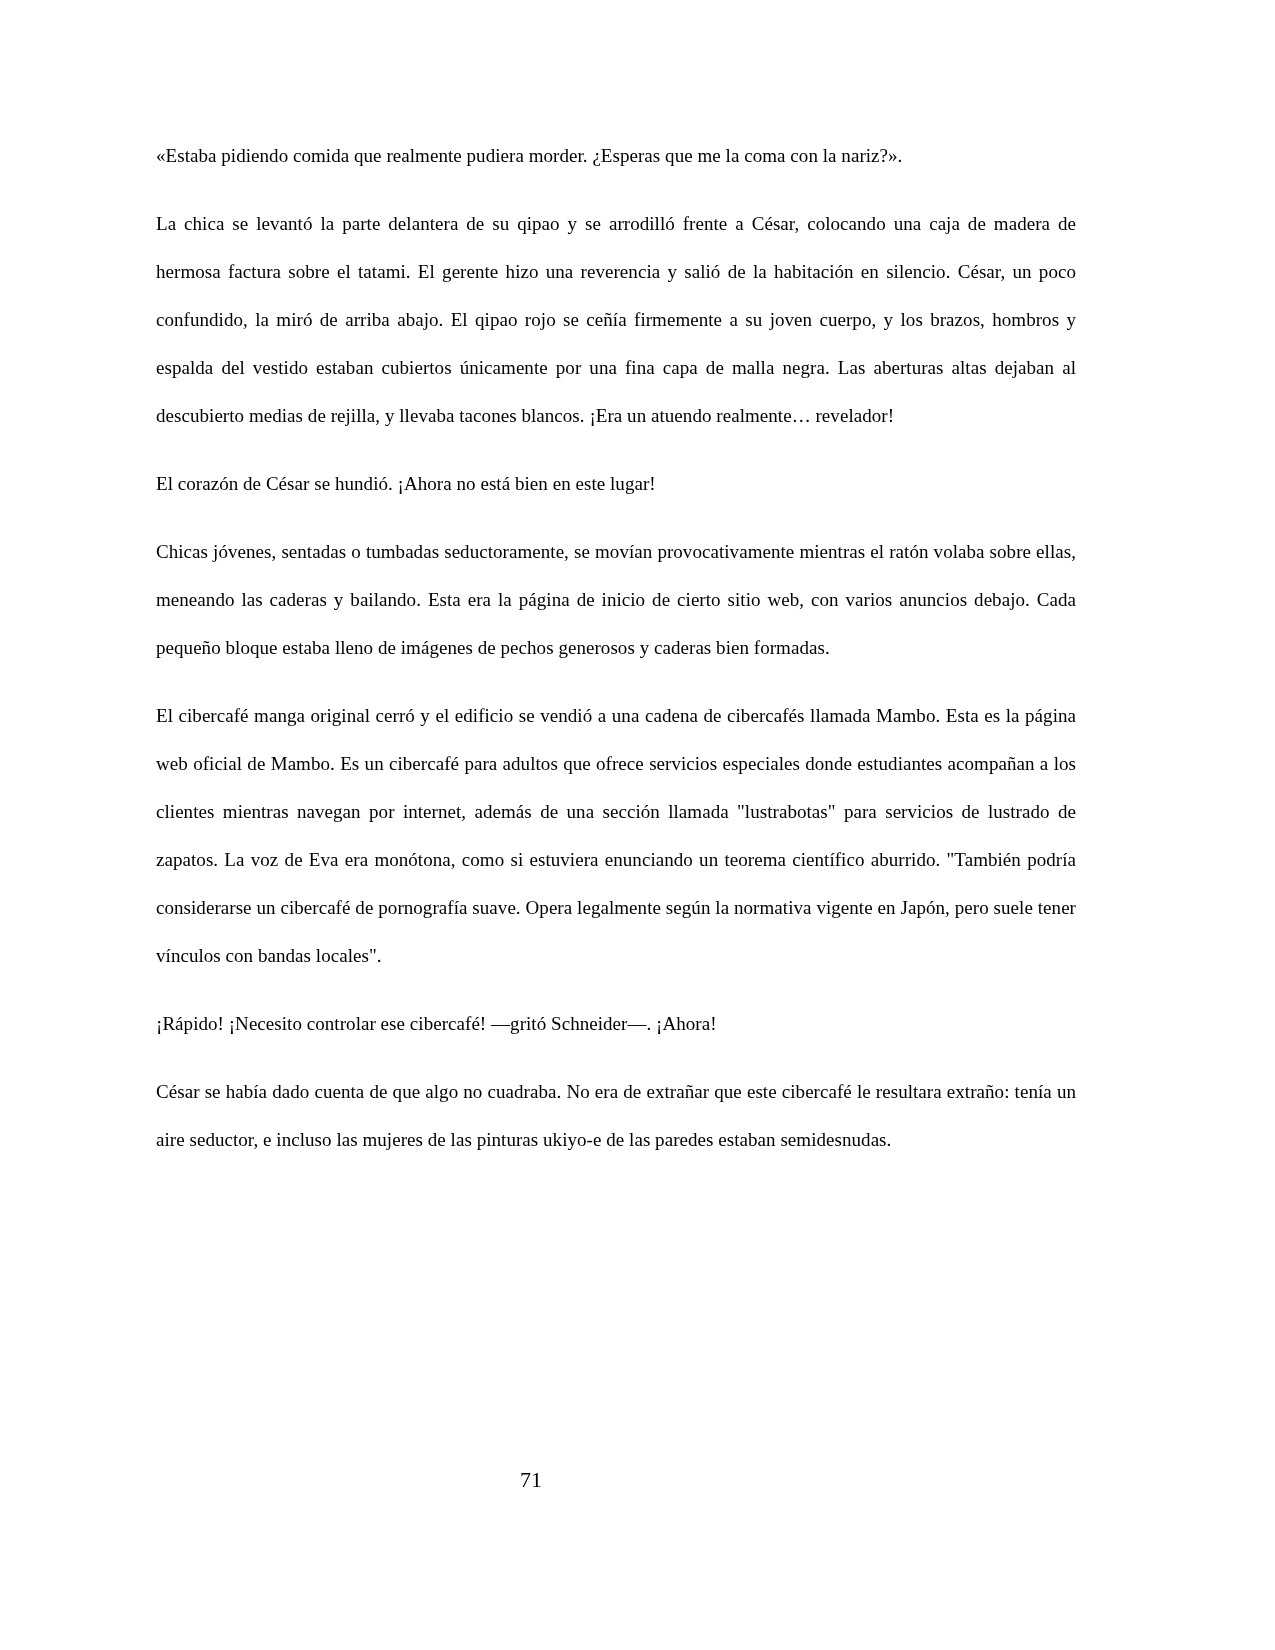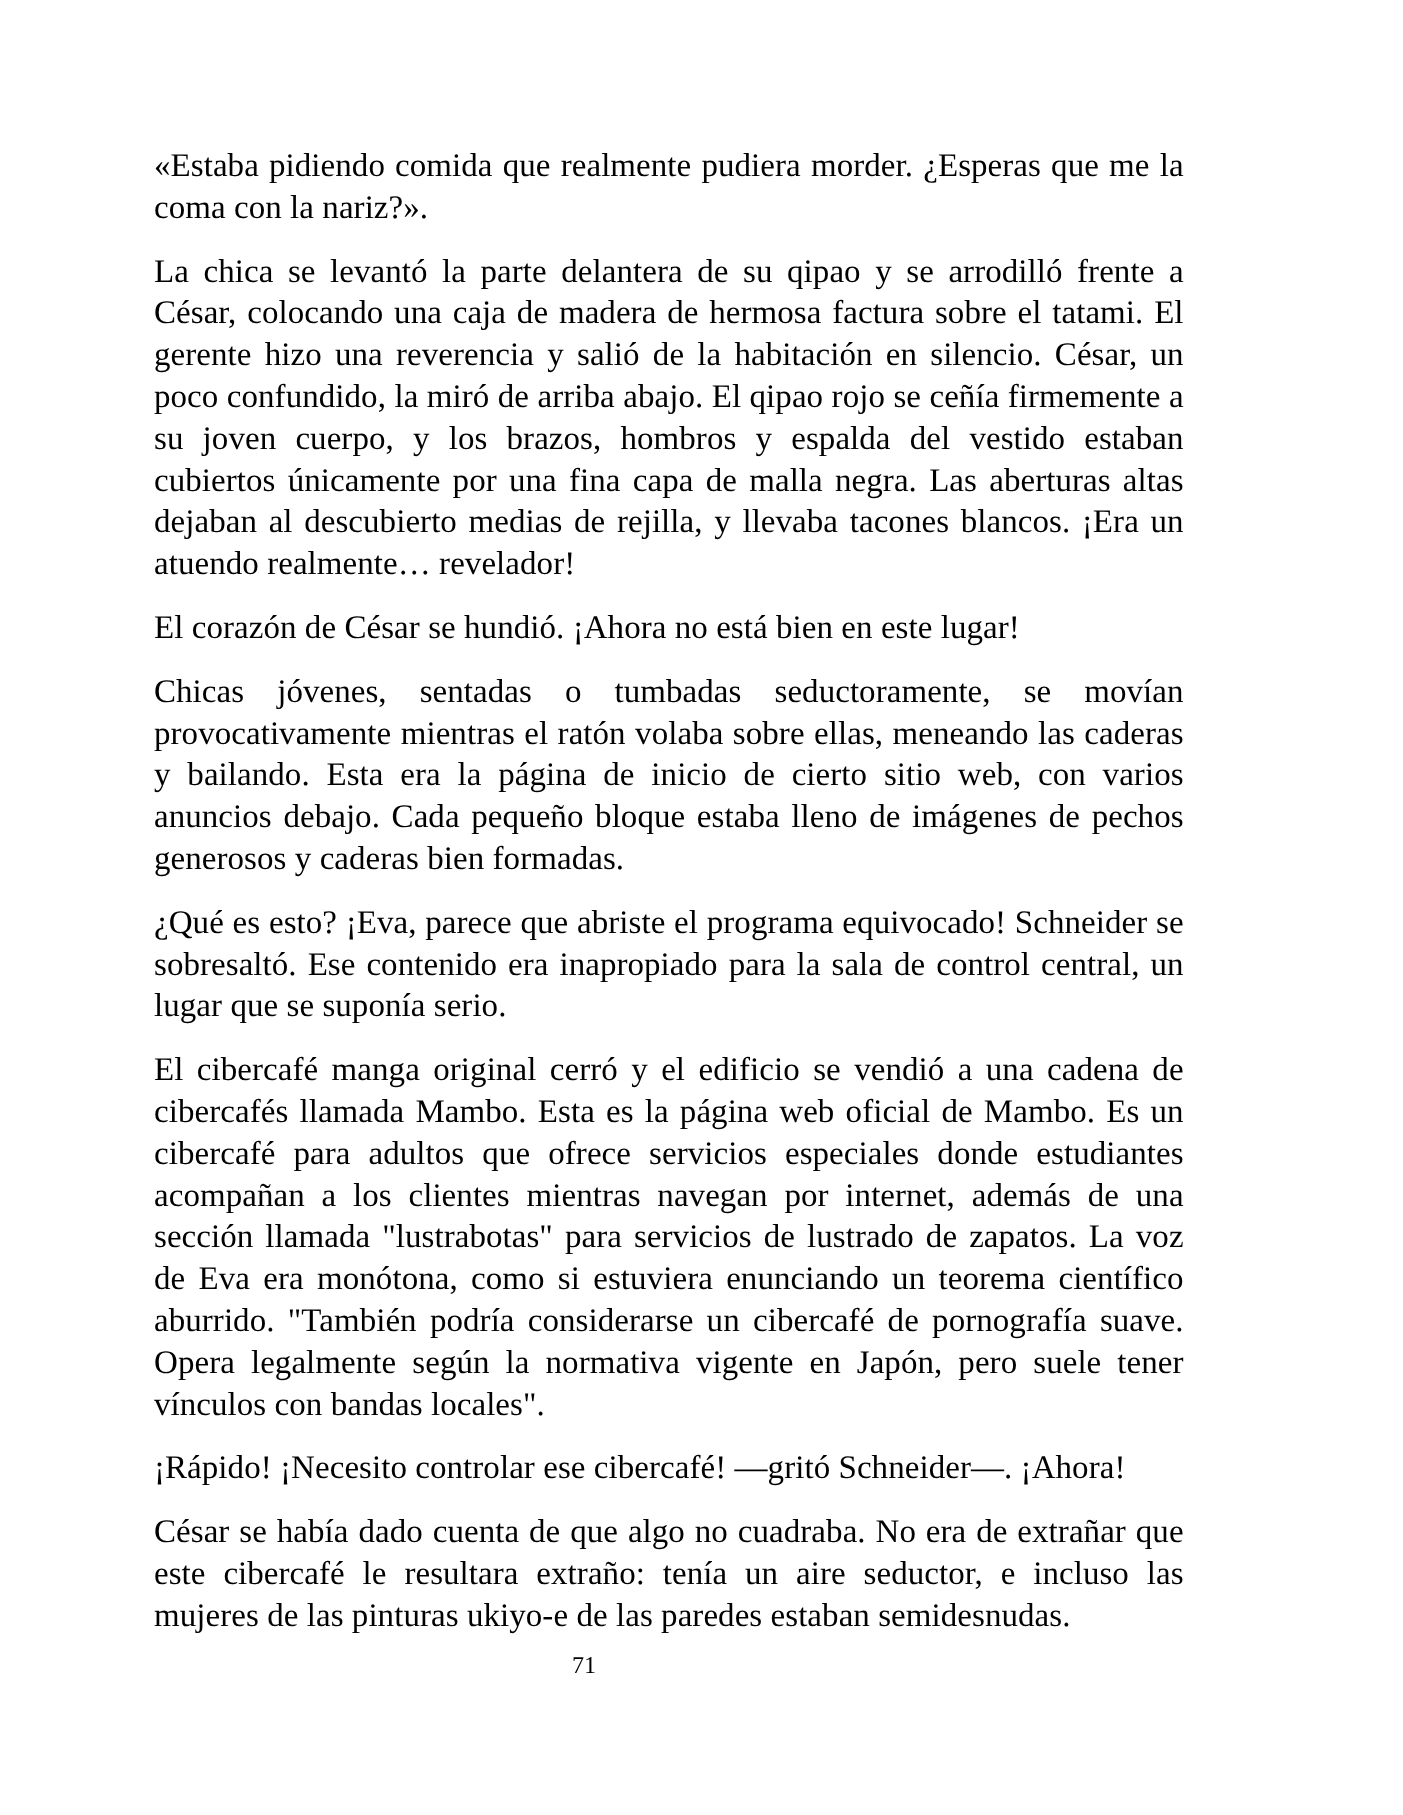--- a/index.html
+++ b/index.html
@@ -23,55 +23,54 @@
     height: 1650px;
     background: #ffffff;
   }
   .content {
     position: absolute;
     left: 140px;
     top: 132px;
     width: 936px;
   }
   .para {
-    font-size: 30px;
-    line-height: 38px;
+    font-size: 19px;
+    line-height: 48px;
     text-align: justify;
     text-justify: inter-word;
-    margin: 0 0 20px 0;
+    margin: 0 0 20px 16px;
     hyphens: none;
     word-spacing: 0px;
     letter-spacing: 0.05px;
   }
   .para:last-child {
     margin-bottom: 0;
   }
   .page-number {
     position: absolute;
     left: 0;
-    top: 1500px;
+    top: 1466px;
     width: 1062px;
     text-align: center;
     font-size: 22px;
     line-height: 28px;
     font-family: "Liberation Serif", "DejaVu Serif", serif;
     color: #000000;
   }
 </style>
 </head>
 <body>
 
 <div class="page">
 
   <div class="content">
     <p class="para">«Estaba pidiendo comida que realmente pudiera morder. ¿Esperas que me la coma con la nariz?».</p>
     <p class="para">La chica se levantó la parte delantera de su qipao y se arrodilló frente a César, colocando una caja de madera de hermosa factura sobre el tatami. El gerente hizo una reverencia y salió de la habitación en silencio. César, un poco confundido, la miró de arriba abajo. El qipao rojo se ceñía firmemente a su joven cuerpo, y los brazos, hombros y espalda del vestido estaban cubiertos únicamente por una fina capa de malla negra. Las aberturas altas dejaban al descubierto medias de rejilla, y llevaba tacones blancos. ¡Era un atuendo realmente… revelador!</p>
     <p class="para">El corazón de César se hundió. ¡Ahora no está bien en este lugar!</p>
     <p class="para">Chicas jóvenes, sentadas o tumbadas seductoramente, se movían provocativamente mientras el ratón volaba sobre ellas, meneando las caderas y bailando. Esta era la página de inicio de cierto sitio web, con varios anuncios debajo. Cada pequeño bloque estaba lleno de imágenes de pechos generosos y caderas bien formadas.</p>
-    <p class="para">¿Qué es esto? ¡Eva, parece que abriste el programa equivocado! Schneider se sobresaltó. Ese contenido era inapropiado para la sala de control central, un lugar que se suponía serio.</p>
     <p class="para">El cibercafé manga original cerró y el edificio se vendió a una cadena de cibercafés llamada Mambo. Esta es la página web oficial de Mambo. Es un cibercafé para adultos que ofrece servicios especiales donde estudiantes acompañan a los clientes mientras navegan por internet, además de una sección llamada "lustrabotas" para servicios de lustrado de zapatos. La voz de Eva era monótona, como si estuviera enunciando un teorema científico aburrido. "También podría considerarse un cibercafé de pornografía suave. Opera legalmente según la normativa vigente en Japón, pero suele tener vínculos con bandas locales".</p>
     <p class="para">¡Rápido! ¡Necesito controlar ese cibercafé! —gritó Schneider—. ¡Ahora!</p>
     <p class="para">César se había dado cuenta de que algo no cuadraba. No era de extrañar que este cibercafé le resultara extraño: tenía un aire seductor, e incluso las mujeres de las pinturas ukiyo-e de las paredes estaban semidesnudas.</p>
   </div>
 
   <div class="page-number">71</div>
 
 </div>
 
 </body></html>

